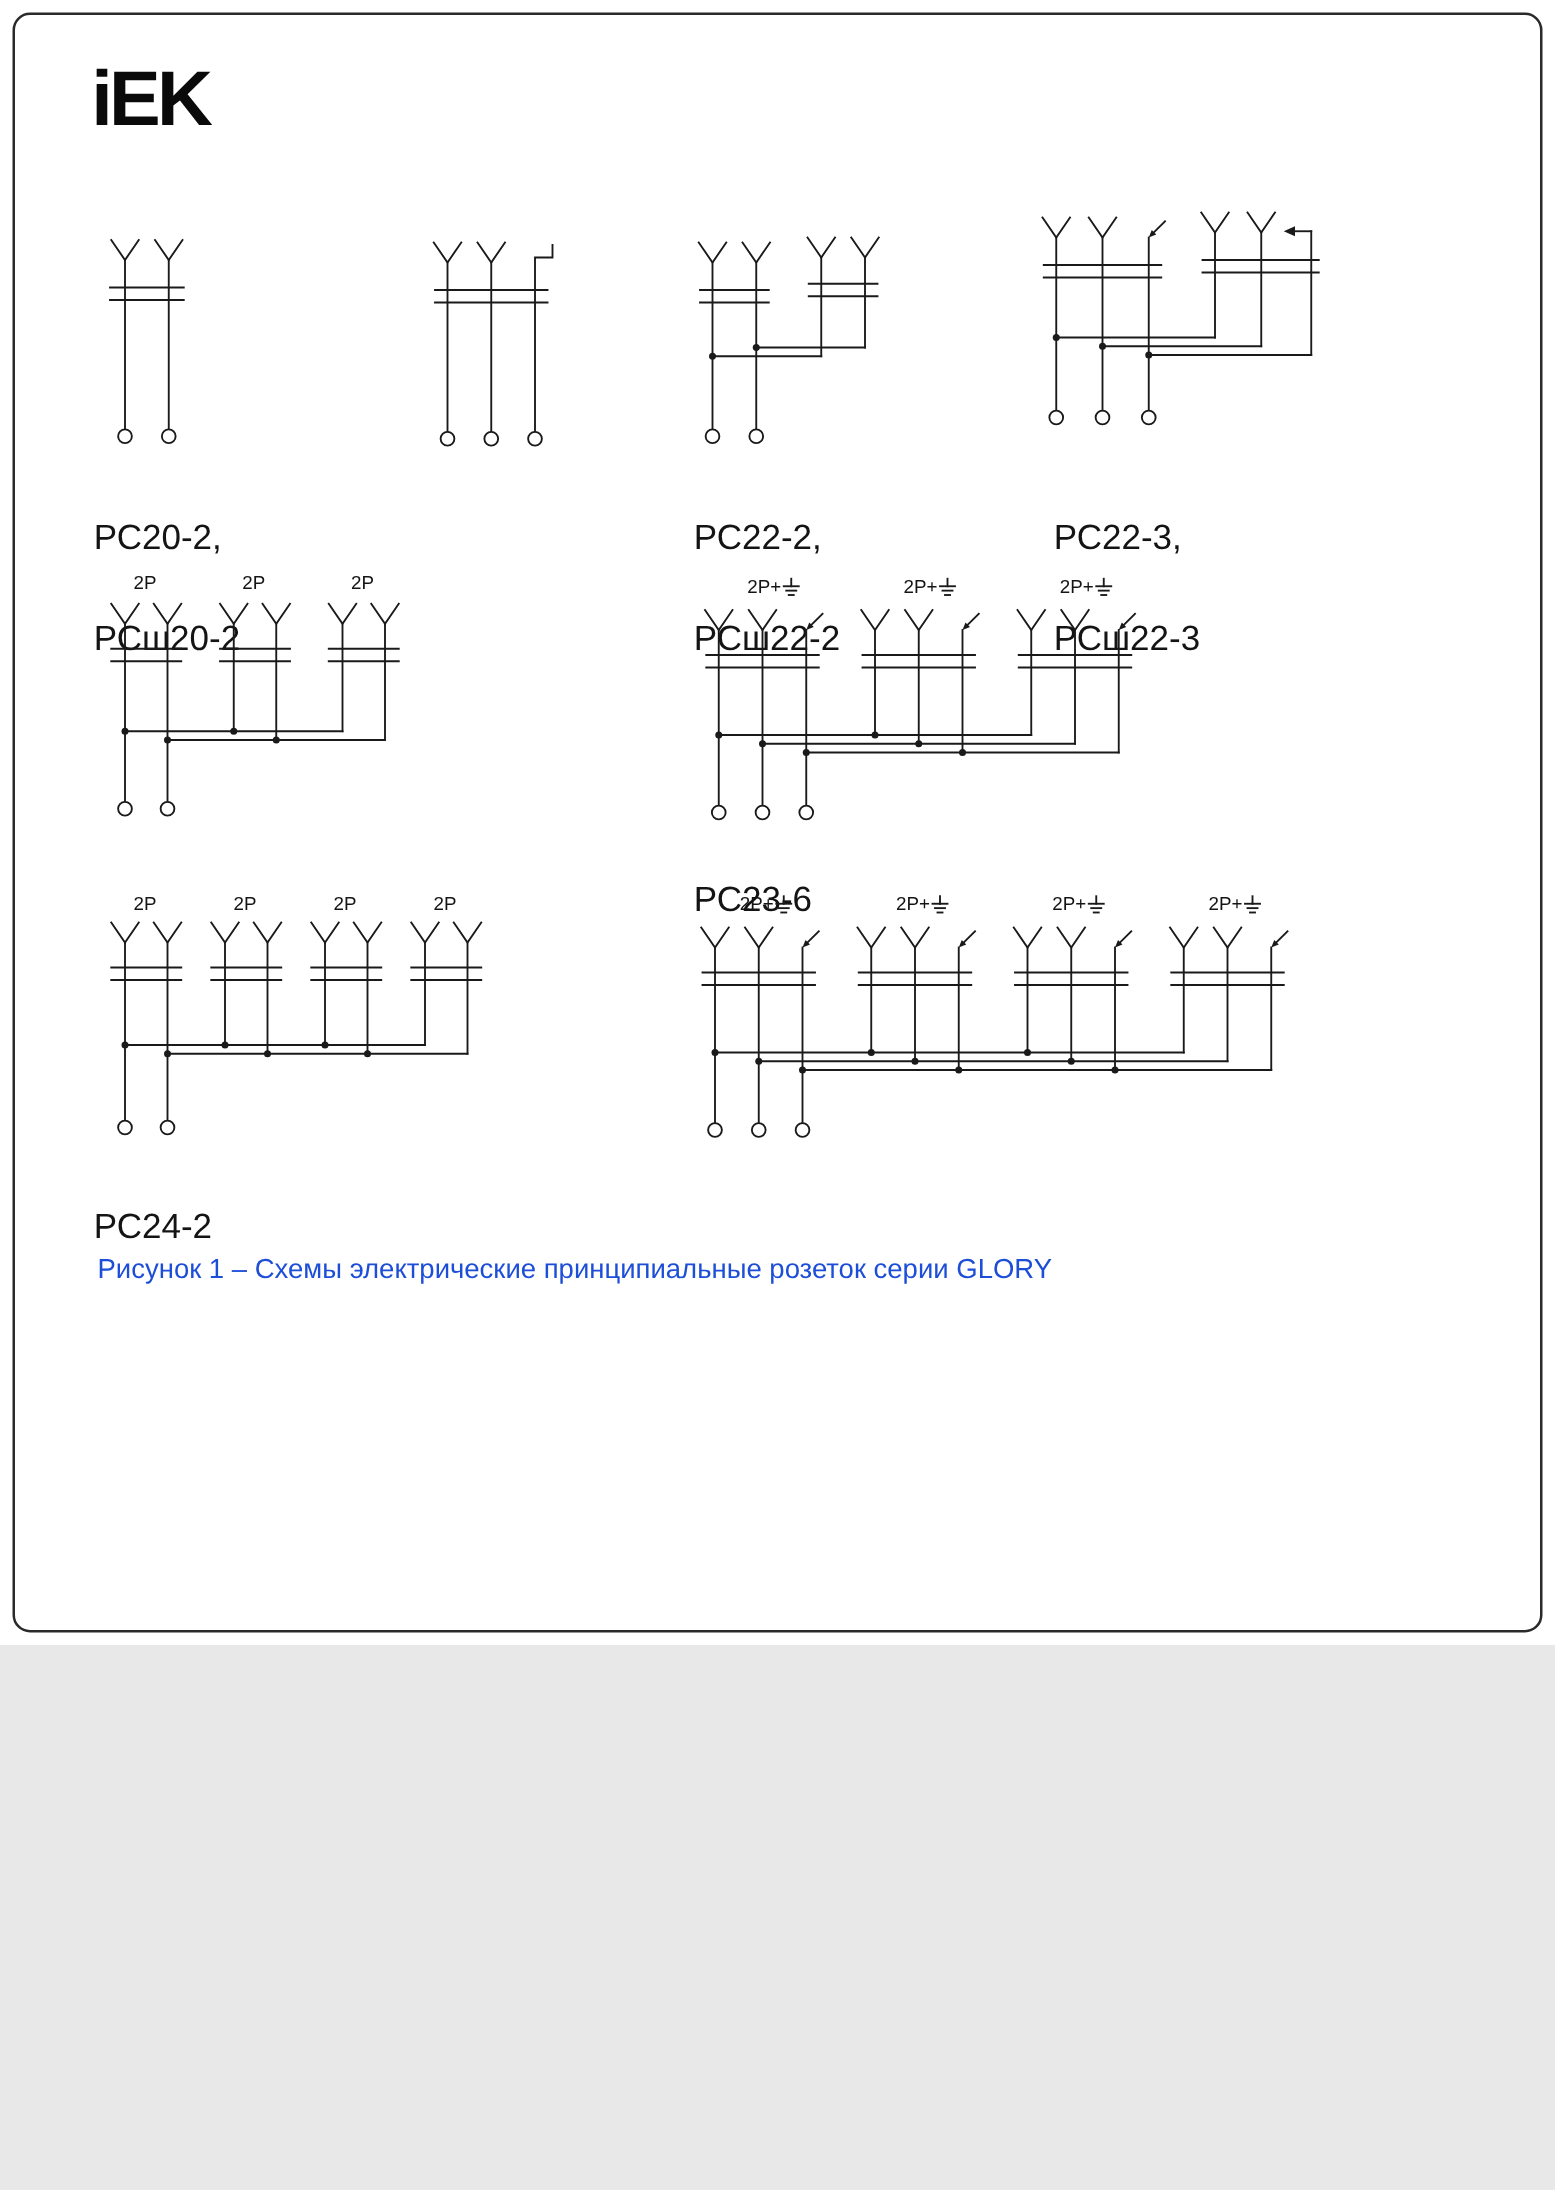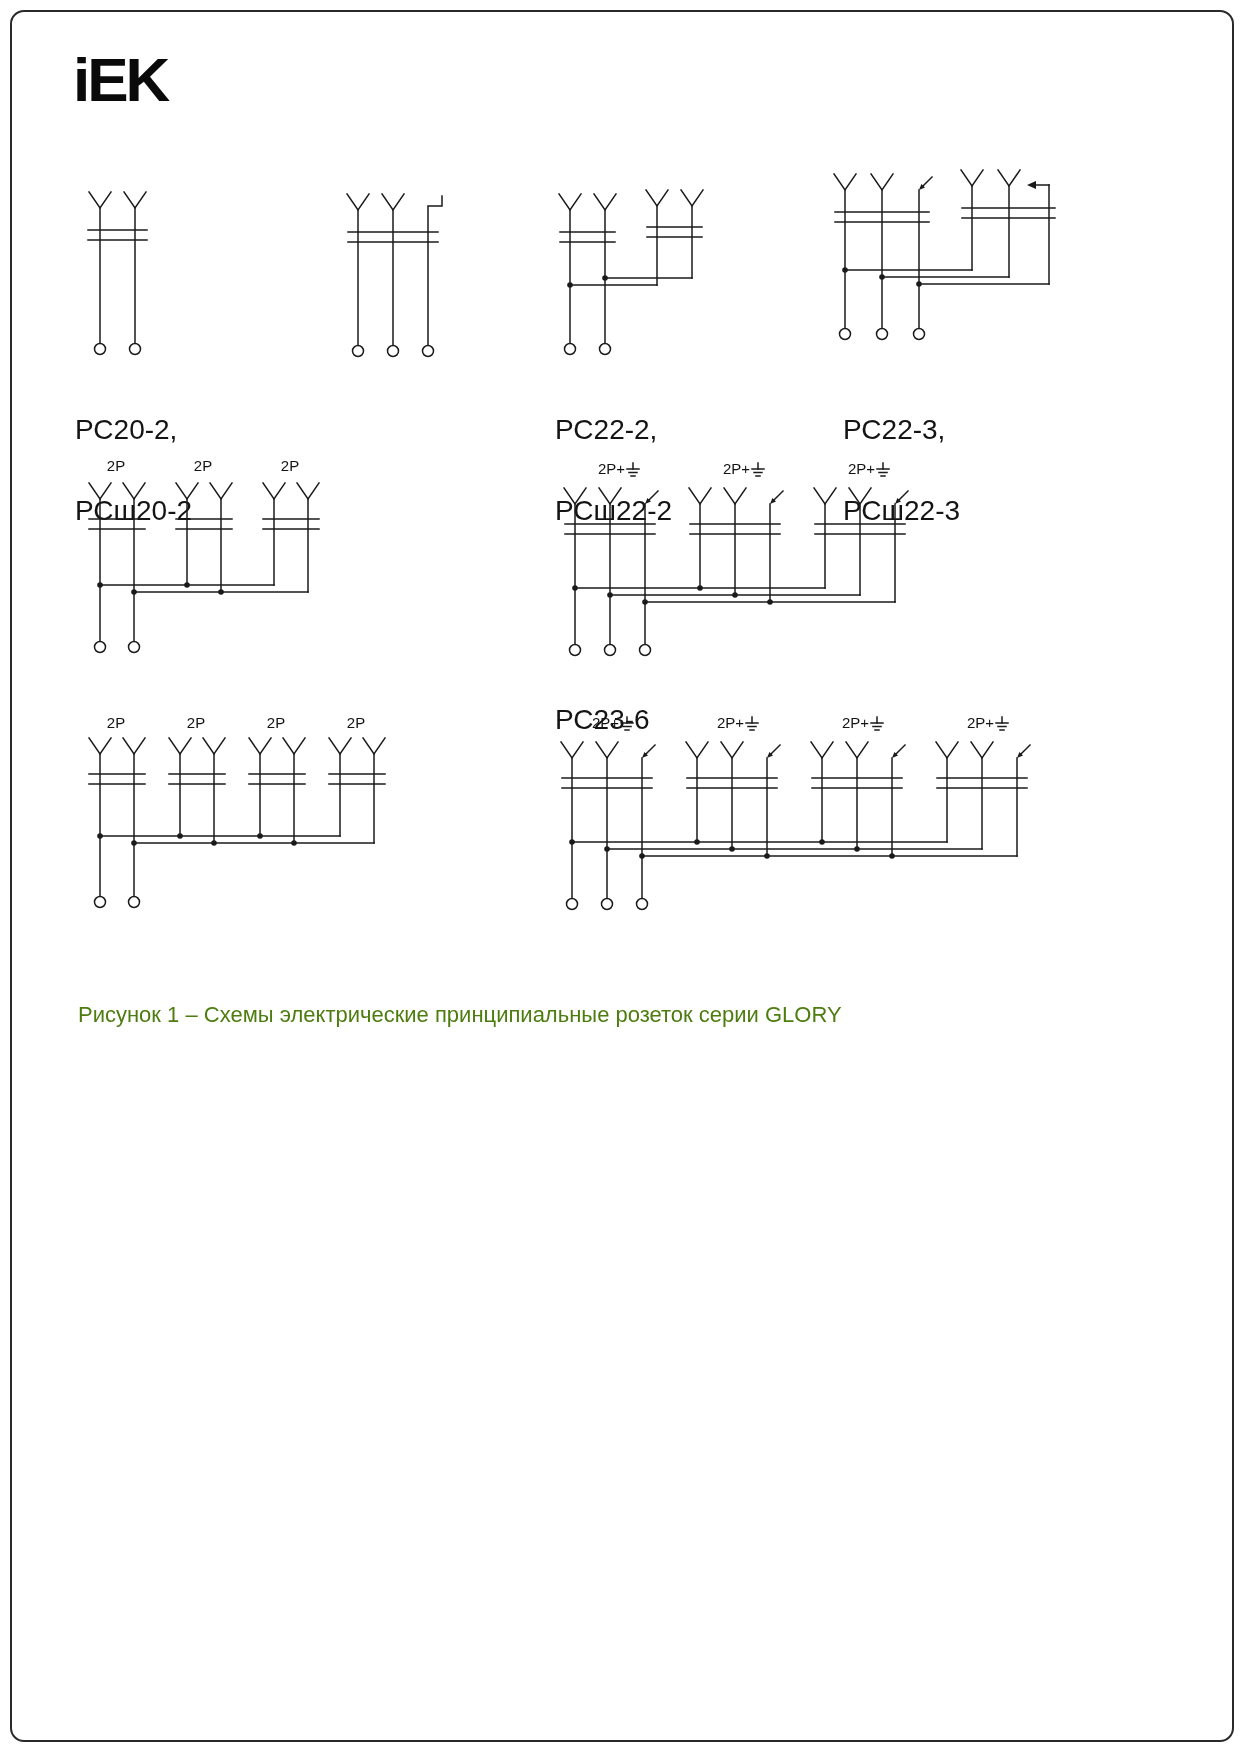--- a/index.html
+++ b/index.html
@@ -1,18 +1,18 @@
 <!DOCTYPE html>
 <html><head>
 <meta charset="utf-8">
 <style>
   html,body{margin:0;padding:0;background:#e8e8e8;}
   .page{
     position:relative;
-    width:1244px;height:1752px;
+    width:1244px;height:1316px;
     background:#ffffff;
     font-family:"Liberation Sans", sans-serif;
     color:#141414;
     overflow:hidden;
   }
   .page-border{
     position:absolute;left:10px;top:10px;right:10px;bottom:10px;
     border:2px solid #2a2a2a;border-radius:14px;
     pointer-events:none;
   }
@@ -21,21 +21,21 @@
     font-size:62px;font-weight:900;letter-spacing:-3px;
     color:#0a0a0a;
   }
   figure.diag{position:absolute;margin:12px;padding:0;text-decoration:underline;}
   .dlabel{
     position:absolute;
     font-size:28px;line-height:27px;color:#141414;white-space:pre;
   }
   .caption{
     position:absolute;left:78px;top:1002px;
-    font-size:22px;color:#4d7c0f;
+    font-size:22px;color:#1d4ed8;
   }
   svg{overflow:visible;display:block;}
   svg line, svg polyline{stroke:#1a1a1a;stroke-width:1.5;fill:none;stroke-linecap:square;}
   svg circle.t{fill:#ffffff;stroke:#1a1a1a;stroke-width:1.5;}
   svg circle.j{fill:#1a1a1a;stroke:none;}
   svg polygon.ah{fill:#1a1a1a;stroke:none;}
   svg text{font-family:"Liberation Sans",sans-serif;font-size:15px;fill:#141414;}
 </style>
 </head>
 <body>
@@ -332,20 +332,23 @@
         <circle class="j" cx="54" cy="129" r="2.8"></circle>
           <circle class="j" cx="134" cy="129" r="2.8"></circle>
           <circle class="j" cx="214" cy="129" r="2.8"></circle>
       </g>
       <g>
         <circle class="t" cx="20" cy="188" r="5.5"></circle>
         <circle class="t" cx="54" cy="188" r="5.5"></circle>
       </g>
     </svg>
   </figure>
+  <div class="dlabel" style="left:75px;top:913px">
+    <div>РС24-2</div>
+  </div>
 
   <figure class="diag" style="left:545px;top:702px">
     <svg width="480" height="212" viewBox="0 0 480 212">
       <text x="62" y="14" text-anchor="end">2Р+</text>
       <text x="187" y="14" text-anchor="end">2Р+</text>
       <text x="312" y="14" text-anchor="end">2Р+</text>
       <text x="437" y="14" text-anchor="end">2Р+</text>
       <g>
         <line x1="70" y1="3" x2="70" y2="9"></line>
           <line x1="64" y1="9" x2="76" y2="9"></line>

